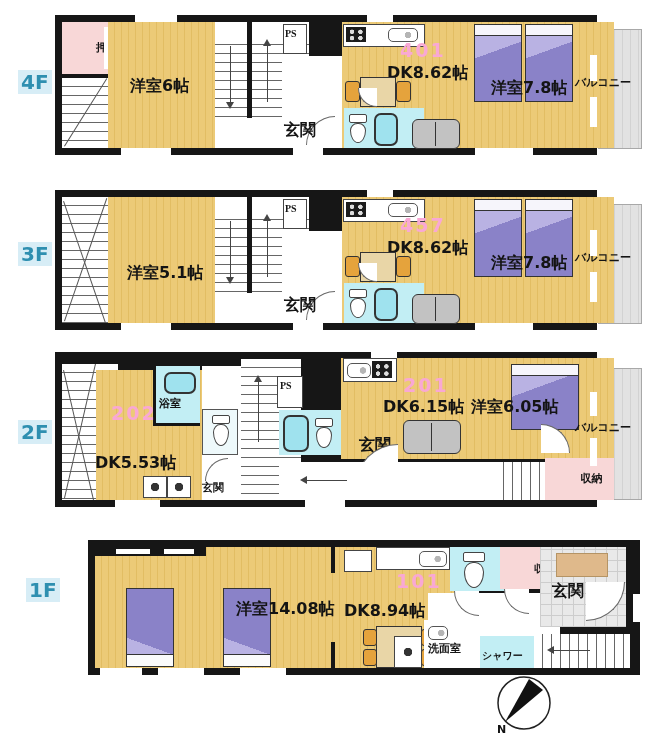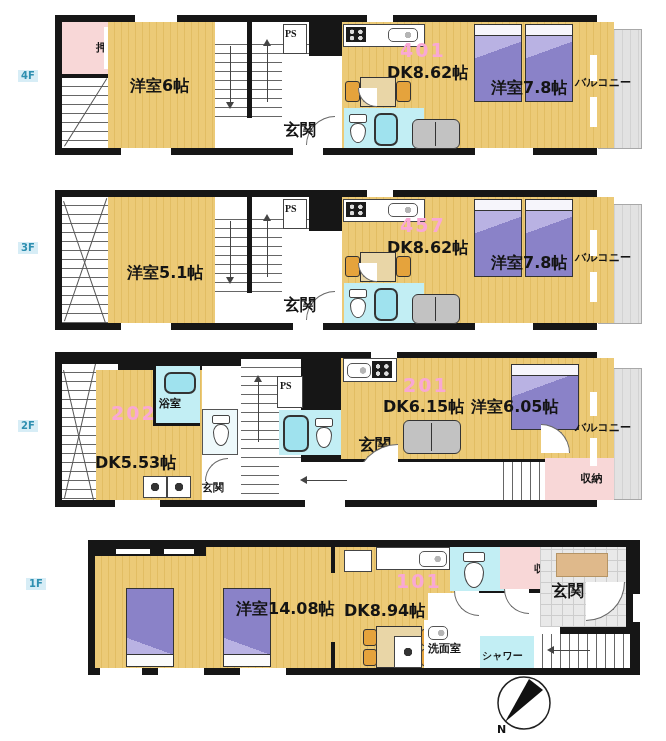--- a/index.html
+++ b/index.html
@@ -18,21 +18,21 @@
   .stairsV{background-color:#fff;background-image:repeating-linear-gradient(180deg,transparent 0 8px,#666 8px 9px);}
   .stairsH{background-color:#fff;background-image:repeating-linear-gradient(90deg,transparent 0 8px,#666 8px 9px);}
   .genkan-tile{position:absolute;background-color:#e9e9e9;
     background-image:repeating-linear-gradient(0deg,#cdcdcd 0 1px,transparent 1px 11px),
                      repeating-linear-gradient(90deg,#cdcdcd 0 1px,transparent 1px 11px);}
   .lbl{position:absolute;font-weight:bold;font-size:16px;line-height:1.1;color:#141414;white-space:nowrap;}
   .lbl.m{font-size:11px;}
   .lbl.s{font-size:10px;font-family:Liberation Serif, serif;}
   .lbl.in{position:static;}
   .num{position:absolute;font-weight:bold;font-size:19px;line-height:1;color:#f9a8d4;letter-spacing:2px;white-space:nowrap;}
-  .flab{position:absolute;font-weight:bold;font-size:10px;color:#2e8fb0;background:#d7edf6;padding:0 3px;line-height:1.2;}
+  .flab{position:absolute;font-weight:bold;font-size:20px;color:#2e8fb0;background:#d7edf6;padding:0 3px;line-height:1.2;}
   .win{position:absolute;background:#ffffff;}
   .wall{position:absolute;background:#161616;}
   .arc{position:absolute;background:#ffffff;}
   .arc.tl{border-radius:100% 0 0 0;border-top:1px solid #666;border-left:1px solid #666;}
   .arc.tr{border-radius:0 100% 0 0;border-top:1px solid #666;border-right:1px solid #666;}
   .arc.bl{border-radius:0 0 0 100%;border-bottom:1px solid #666;border-left:1px solid #666;}
   .arc.br{border-radius:0 0 100% 0;border-bottom:1px solid #666;border-right:1px solid #666;}
   .counter{position:absolute;background:#fff;border:1px solid #444;}
   .stove{position:absolute;background-color:#1c1c1c;
     background-image:radial-gradient(circle at 30% 32%,#ddd 2px,transparent 2.5px),

